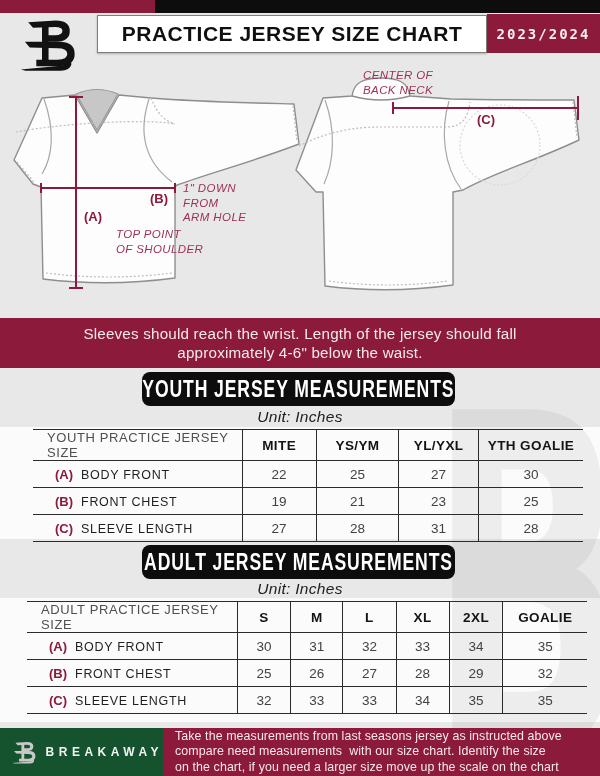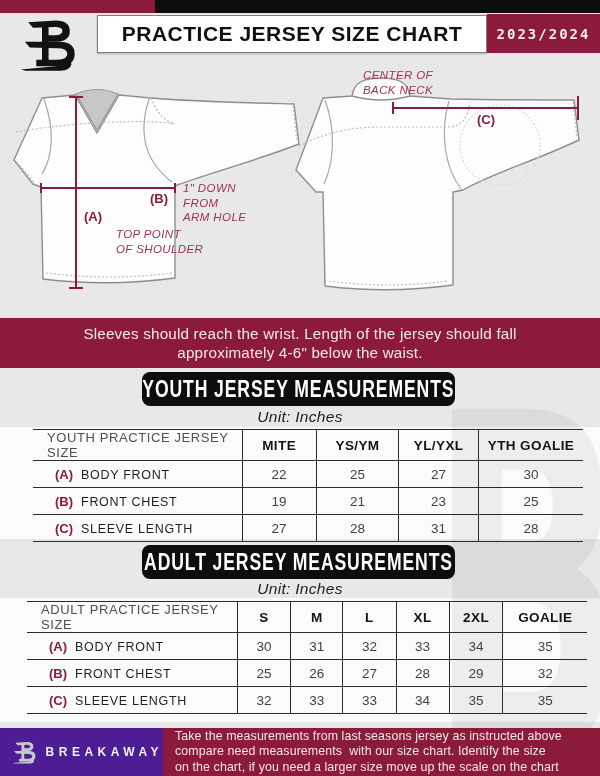--- a/index.html
+++ b/index.html
@@ -64,21 +64,21 @@
   .size-table th.sz { font-size:13.5px; font-weight:bold; color:#141414; letter-spacing:.4px; text-align:center; }
   .size-table td.num { text-align:center; font-size:13.5px; color:#424242; }
   .size-table td.lbl { text-align:left; padding-left:22px; white-space:nowrap; }
   .size-table td.lbl .key { color:#8c1a3a; font-weight:bold; font-size:13px; margin-right:8px; }
   .size-table td.lbl .nm  { color:#1f1f1f; font-size:12.5px; letter-spacing:.7px;text-align:center; }
   .tbl-youth { left:33px; top:429px; width:550px; }
   .tbl-adult { left:27px; top:601px; width:560px; }
 
   
   .footer { position:absolute; left:0; top:728px; width:600px; height:48px; display:flex; z-index:3; }
-  .footer-brand { width:163px; height:48px; background:#4c1d95; display:flex; align-items:center;
+  .footer-brand { width:163px; height:48px; background:#14532d; display:flex; align-items:center;
                   padding-left:12px; }
   .footer-brand svg { width:30px; height:27px; }
   .footer-brand .brand-name { color:#f2f2f2; font-weight:bold; font-size:12px; letter-spacing:4.5px;
                               margin-left:7px; white-space:nowrap; }
   .footer-note { flex:1; background:#8c1a3a; padding:4px 8px 4px 12px; display:flex;
                  flex-direction:column; justify-content:center; }
   .footer-note div { color:#f4e9ed; font-size:12.4px; line-height:15.5px; letter-spacing:.1px; white-space:pre; }
 </style>
 </head>
 <body>

